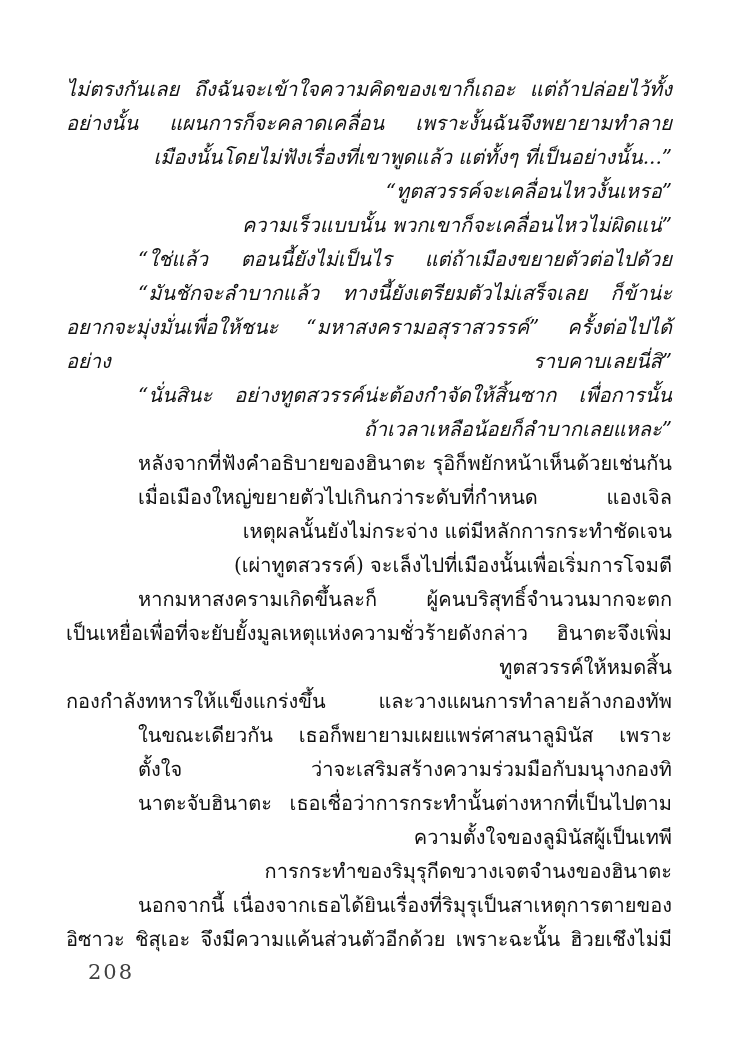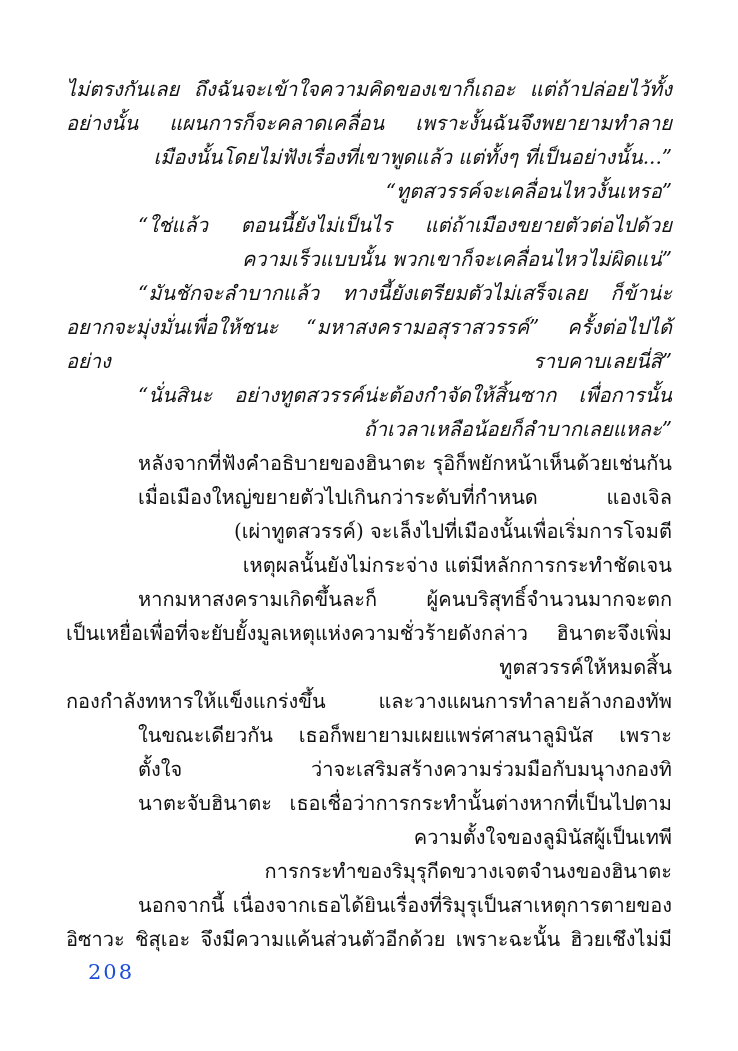--- a/index.html
+++ b/index.html
@@ -40,43 +40,43 @@
   .ln.ital {
     font-style: italic;
   }
   .page-number {
     position: absolute;
     left: 88px;
     top: 960px;
     font-size: 21px;
     letter-spacing: 2px;
     font-style: normal;
-    color: #1d4ed8;
+    color: #404040;
   }
 </style>
 </head>
 <body>
 
 <div class="book-page">
   <div class="text-block">
     <div class="ln ital justify">ไม่ตรงกันเลย ถึงฉันจะเข้าใจความคิดของเขาก็เถอะ แต่ถ้าปล่อยไว้ทั้ง</div>
     <div class="ln ital justify">อย่างนั้น แผนการก็จะคลาดเคลื่อน เพราะงั้นฉันจึงพยายามทำลาย</div>
     <div class="ln ital">เมืองนั้นโดยไม่ฟังเรื่องที่เขาพูดแล้ว แต่ทั้งๆ ที่เป็นอย่างนั้น...”</div>
     <div class="ln ital indent">“ทูตสวรรค์จะเคลื่อนไหวงั้นเหรอ”</div>
+    <div class="ln ital">ความเร็วแบบนั้น พวกเขาก็จะเคลื่อนไหวไม่ผิดแน่”</div>
     <div class="ln ital indent justify">“ใช่แล้ว ตอนนี้ยังไม่เป็นไร แต่ถ้าเมืองขยายตัวต่อไปด้วย</div>
-    <div class="ln ital">ความเร็วแบบนั้น พวกเขาก็จะเคลื่อนไหวไม่ผิดแน่”</div>
     <div class="ln ital indent justify">“มันชักจะลำบากแล้ว ทางนี้ยังเตรียมตัวไม่เสร็จเลย ก็ข้าน่ะ</div>
     <div class="ln ital justify">อยากจะมุ่งมั่นเพื่อให้ชนะ “มหาสงครามอสุราสวรรค์” ครั้งต่อไปได้อย่าง</div>
     <div class="ln ital">ราบคาบเลยนี่สิ”</div>
     <div class="ln ital indent justify">“นั่นสินะ อย่างทูตสวรรค์น่ะต้องกำจัดให้สิ้นซาก เพื่อการนั้น</div>
     <div class="ln ital">ถ้าเวลาเหลือน้อยก็ลำบากเลยแหละ”</div>
     <div class="ln indent">หลังจากที่ฟังคำอธิบายของฮินาตะ รุอิก็พยักหน้าเห็นด้วยเช่นกัน</div>
     <div class="ln indent justify">เมื่อเมืองใหญ่ขยายตัวไปเกินกว่าระดับที่กำหนด แองเจิล</div>
+    <div class="ln indent">เหตุผลนั้นยังไม่กระจ่าง แต่มีหลักการกระทำชัดเจน</div>
     <div class="ln">(เผ่าทูตสวรรค์) จะเล็งไปที่เมืองนั้นเพื่อเริ่มการโจมตี</div>
-    <div class="ln indent">เหตุผลนั้นยังไม่กระจ่าง แต่มีหลักการกระทำชัดเจน</div>
     <div class="ln indent justify">หากมหาสงครามเกิดขึ้นละก็ ผู้คนบริสุทธิ์จำนวนมากจะตก</div>
     <div class="ln justify">เป็นเหยื่อเพื่อที่จะยับยั้งมูลเหตุแห่งความชั่วร้ายดังกล่าว ฮินาตะจึงเพิ่ม</div>
     <div class="ln">ทูตสวรรค์ให้หมดสิ้น</div>
     <div class="ln justify">กองกำลังทหารให้แข็งแกร่งขึ้น และวางแผนการทำลายล้างกองทัพ</div>
     <div class="ln indent justify">ในขณะเดียวกัน เธอก็พยายามเผยแพร่ศาสนาลูมินัส เพราะตั้งใจ</div>
     <div class="ln">ว่าจะเสริมสร้างความร่วมมือกับมนุางกองทิ</div>
     <div class="ln indent justify">นาตะจับฮินาตะ เธอเชื่อว่าการกระทำนั้นต่างหากที่เป็นไปตาม</div>
     <div class="ln">ความตั้งใจของลูมินัสผู้เป็นเทพี</div>
     <div class="ln indent">การกระทำของริมุรุกีดขวางเจตจำนงของฮินาตะ</div>
     <div class="ln indent justify">นอกจากนี้ เนื่องจากเธอได้ยินเรื่องที่ริมุรุเป็นสาเหตุการตายของ</div>

